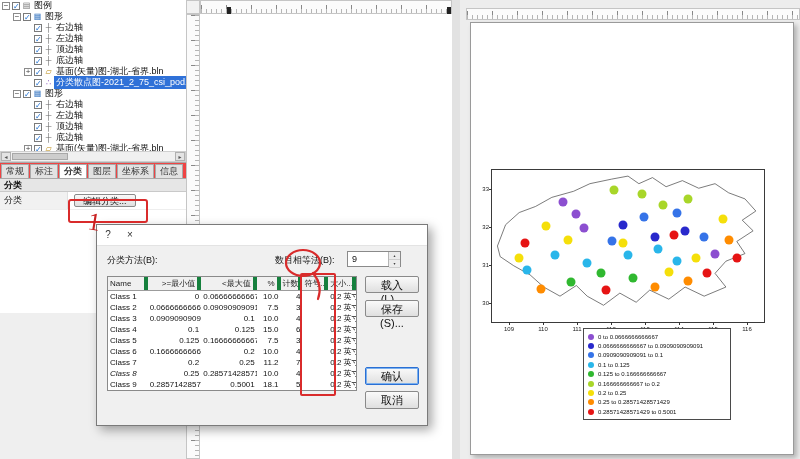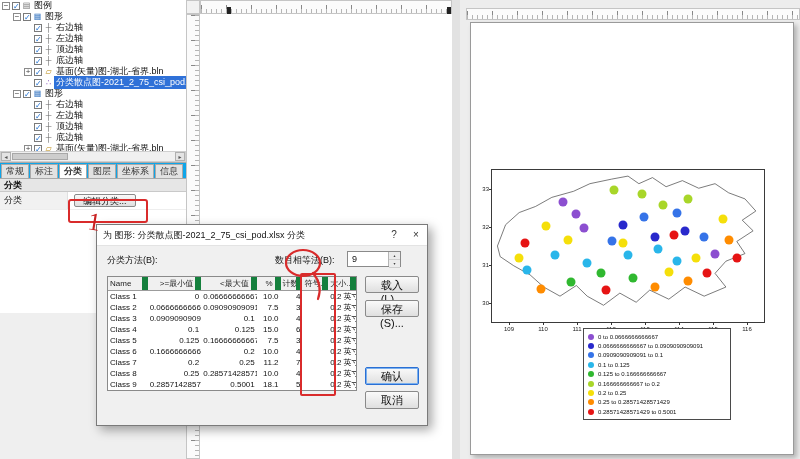--- a/index.html
+++ b/index.html
@@ -19,21 +19,21 @@
   .tlabel.sel{background:#2f71d8;color:#fff}
 
   .hscroll{left:0;top:151px;width:186px;height:11px;background:#f0f0f0;border:1px solid #cfcfcf;box-sizing:border-box;display:flex;align-items:center}
   .sarrow{width:10px;height:9px;font-size:5px;line-height:9px;text-align:center;background:#e4e4e4;border:1px solid #b0b0b0;color:#555;flex:none;box-sizing:border-box}
   .sarrow.right{margin-left:auto}
   .sthumb{width:56px;height:7px;background:#cdcdcd;border:1px solid #a8a8a8;margin-left:1px;box-sizing:border-box}
 
   
   .props{left:0;top:162px;width:186px;height:150px;background:#fff;border-top:1px solid #aaa;border-right:1px solid #b5b5b5}
   .props-title{height:13px;background:linear-gradient(#fdfdfd,#d9d9d9);border-bottom:1px solid #bbb;font-size:9px;line-height:13px;padding-left:3px;color:#222}
-  .props-tabs{display:flex;height:15px;background:#0ea5e9;border-bottom:1px solid #a9a9a9;align-items:flex-end}
+  .props-tabs{display:flex;height:15px;background:#ef4444;border-bottom:1px solid #a9a9a9;align-items:flex-end}
   .tab{font-size:9px;line-height:13px;padding:0 4px;border:1px solid #a9a9a9;border-bottom:none;background:#e2e2e2;margin-left:1px;color:#333}
   .tab.active{background:#fff;font-weight:bold}
   .props-section{height:12px;background:#e6e6e6;border-bottom:1px solid #c9c9c9;font-size:9px;font-weight:bold;line-height:12px;padding-left:4px}
   .props-row{display:flex;height:17px;align-items:center;border-bottom:1px solid #eee}
   .props-cell{width:68px;font-size:9px;padding-left:4px;background:#f1f1f1;height:100%;line-height:17px;border-right:1px solid #e0e0e0;box-sizing:border-box}
   .btn{font-family:inherit;font-size:9px;background:linear-gradient(#fafafa,#dfdfdf);border:1px solid #8a8a8a;border-radius:2px;color:#111}
   .edit-btn{margin-left:6px;height:13px;line-height:10px;padding:0 8px}
 
   .red-rect{left:68px;top:199px;width:76px;height:20px;border:2px solid #d92b2b;border-radius:3px;z-index:30}
   .red-one{left:88px;top:208px;color:#c92222;font-size:25px;font-family:"Liberation Serif",serif;transform:rotate(9deg);z-index:30}
@@ -80,21 +80,21 @@
   .l-count{left:178px;top:9px}
   .combo{position:absolute;left:72px;top:6px;width:92px;height:16px;background:#fff;border:1px solid #8a8a8a;font-size:9px;line-height:14px;padding-left:4px;box-sizing:border-box}
   .combo-arrow{position:absolute;right:2px;top:0;font-size:8px;color:#444}
   .spin{position:absolute;left:250px;top:6px;width:54px;height:16px;background:#fff;border:1px solid #8a8a8a;box-sizing:border-box;font-size:9px;line-height:14px;padding-left:4px}
   .spin-btns{position:absolute;right:0;top:0;width:11px;height:100%;display:flex;flex-direction:column;border-left:1px solid #b5b5b5}
   .sb{flex:1;font-size:4px;line-height:7px;text-align:center;background:#ececec;color:#444;border-bottom:1px solid #cfcfcf}
   .tbl{position:absolute;left:10px;top:31px;width:250px;background:#fff;border:1px solid #8a8a8a;box-sizing:border-box}
   .trow{display:flex;height:11px;align-items:stretch}
   .trow.th{height:13px;background:#f0f0f0;border-bottom:1px solid #9c9c9c}
   .tc{font-size:8px;box-sizing:border-box;padding:0 2px;white-space:nowrap;overflow:hidden;line-height:11px}
-  .th .tc{border-right:6px solid #15803d;line-height:13px;color:#222}
+  .th .tc{border-right:4px solid #15803d;line-height:13px;color:#222}
   .tc.r{text-align:right}.tc.c{text-align:center}
   .sym-dot{width:7px;height:7px;border-radius:50%;margin:2px auto}
   .dbtn{position:absolute;width:54px;height:17px;font-size:11px}
   .b-load{left:268px;top:31px}
   .b-save{left:268px;top:55px}
   .b-ok{left:268px;top:122px;height:18px;border:1px solid #2a6fd4;box-shadow:inset 0 0 0 1px #7ab0ee}
   .b-cancel{left:268px;top:146px;height:18px}
   .red-col{position:absolute;left:203px;top:28px;width:32px;height:119px;border:2px solid #d92b2b;border-radius:2px;z-index:5}
   .red-nine{position:absolute;left:0;top:0;pointer-events:none;z-index:6}
 </style>
@@ -337,21 +337,20 @@
           <div class="lrow">
             <span class="ldot" style="background: rgb(230, 20, 20);"></span>
             <span class="llabel">0.28571428571429 to 0.5001</span>
           </div>
         </div>
     </div>
   </div>
 
   <div class="dialog abs">
     <div class="dlg-title">
-      <span class="dlg-title-text">为 图形: 分类散点图-2021_2_75_csi_pod.xlsx 分类</span>
       <span class="dlg-btn">?</span>
       <span class="dlg-btn">×</span>
     </div>
     <div class="dlg-body">
       <span class="lbl l-method">分类方法(B):</span>
       <span class="lbl l-count">数目相等法(B):</span>
       <div class="spin">
         <span>9</span>
         <span class="spin-btns">
           <span class="sb">▴</span>
@@ -425,21 +424,21 @@
           <div class="trow">
             <span class="tc" style="width: 40px;">Class 7</span>
             <span class="tc r" style="width: 54px;">0.2</span>
             <span class="tc r" style="width: 56px;">0.25</span>
             <span class="tc r" style="width: 24px;">11.2</span>
             <span class="tc r" style="width: 22px;">7</span>
             <span class="tc" style="width: 26px;"><span class="sym-dot" style="background: rgb(245, 223, 10);"></span></span>
             <span class="tc c" style="width: 28px;">0.2 英寸</span>
           </div>
           <div class="trow">
-            <span class="tc" style="width: 40px;">Class 8</span>
+            <span class="tc" style="width: 40px; font-style: italic;">Class 8</span>
             <span class="tc r" style="width: 54px;">0.25</span>
             <span class="tc r" style="width: 56px;">0.28571428571</span>
             <span class="tc r" style="width: 24px;">10.0</span>
             <span class="tc r" style="width: 22px;">4</span>
             <span class="tc" style="width: 26px;"><span class="sym-dot" style="background: rgb(255, 140, 0);"></span></span>
             <span class="tc c" style="width: 28px;">0.2 英寸</span>
           </div>
           <div class="trow">
             <span class="tc" style="width: 40px;">Class 9</span>
             <span class="tc r" style="width: 54px;">0.28571428571</span>

